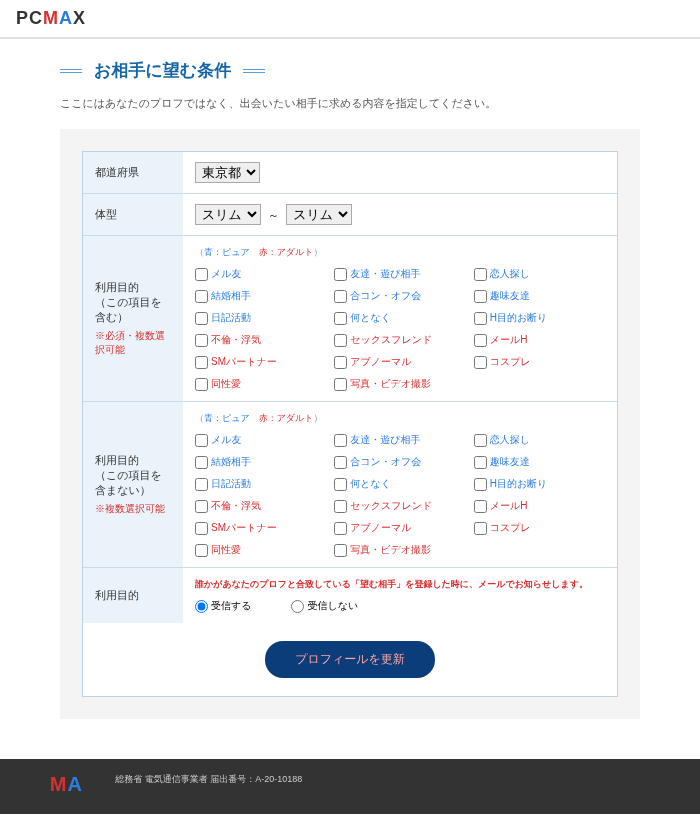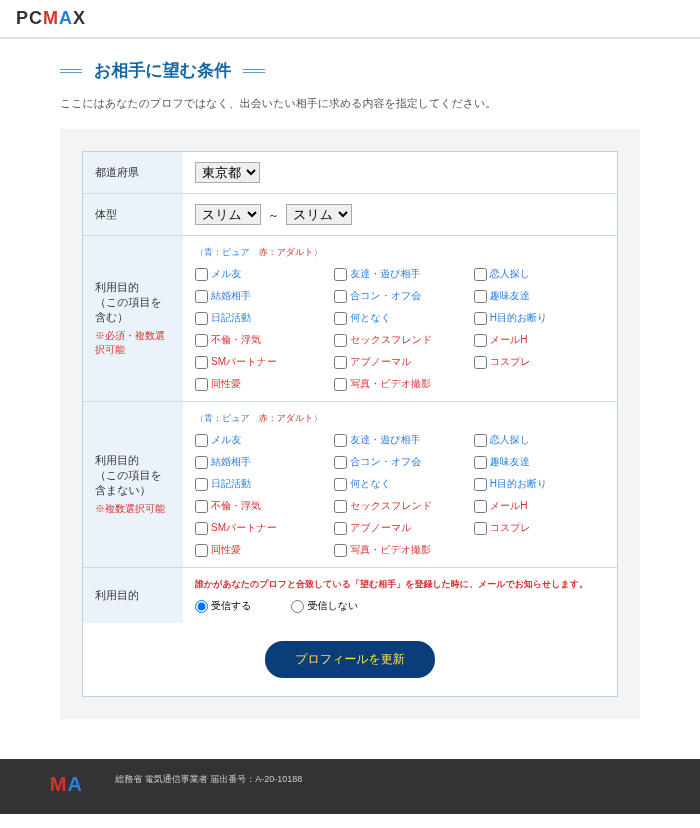--- a/index.html
+++ b/index.html
@@ -32,21 +32,21 @@
 .opts { display: grid; grid-template-columns: 1fr 1fr 1fr; gap: 8px 8px; }
 .opt { font-size: 10px; color: #666; }
 .opt.blue label { color: #2b7de0; }
 .opt.red label { color: #d92f2f; }
 .opt input { margin-right: 3px; vertical-align: middle; }
 .mail-note { color: #d92f2f; font-size: 9px; margin-bottom: 8px; font-weight: bold; }
 .mail-opts { display: flex; gap: 40px; }
 .mail-opts .ropt { font-size: 10px; }
 .mail-opts input { margin-right: 3px; vertical-align: middle; }
 .btn-row { text-align: center; padding: 18px 0; }
-.btn { background: #0a3d7a; color: #fde047; border: none; border-radius: 18px; padding: 10px 30px; font-size: 12px; cursor: pointer; }
+.btn { background: #0a3d7a; color: #fca5a5; border: none; border-radius: 18px; padding: 10px 30px; font-size: 12px; cursor: pointer; }
 .footer { background: #333; color: #ccc; padding: 14px 20px 18px; font-size: 9px; }
 .footer-row { display: flex; align-items: flex-start; gap: 18px; }
 .footer .logo { font-size: 20px; }
 .footer-lines div { line-height: 1.5; }
 </style>
 </head>
 <body>
 
 <div class="header">
   <div class="logo"><span class="p1">P</span><span class="c">C</span><span class="m">M</span><span class="a">A</span><span class="x">X</span></div>

